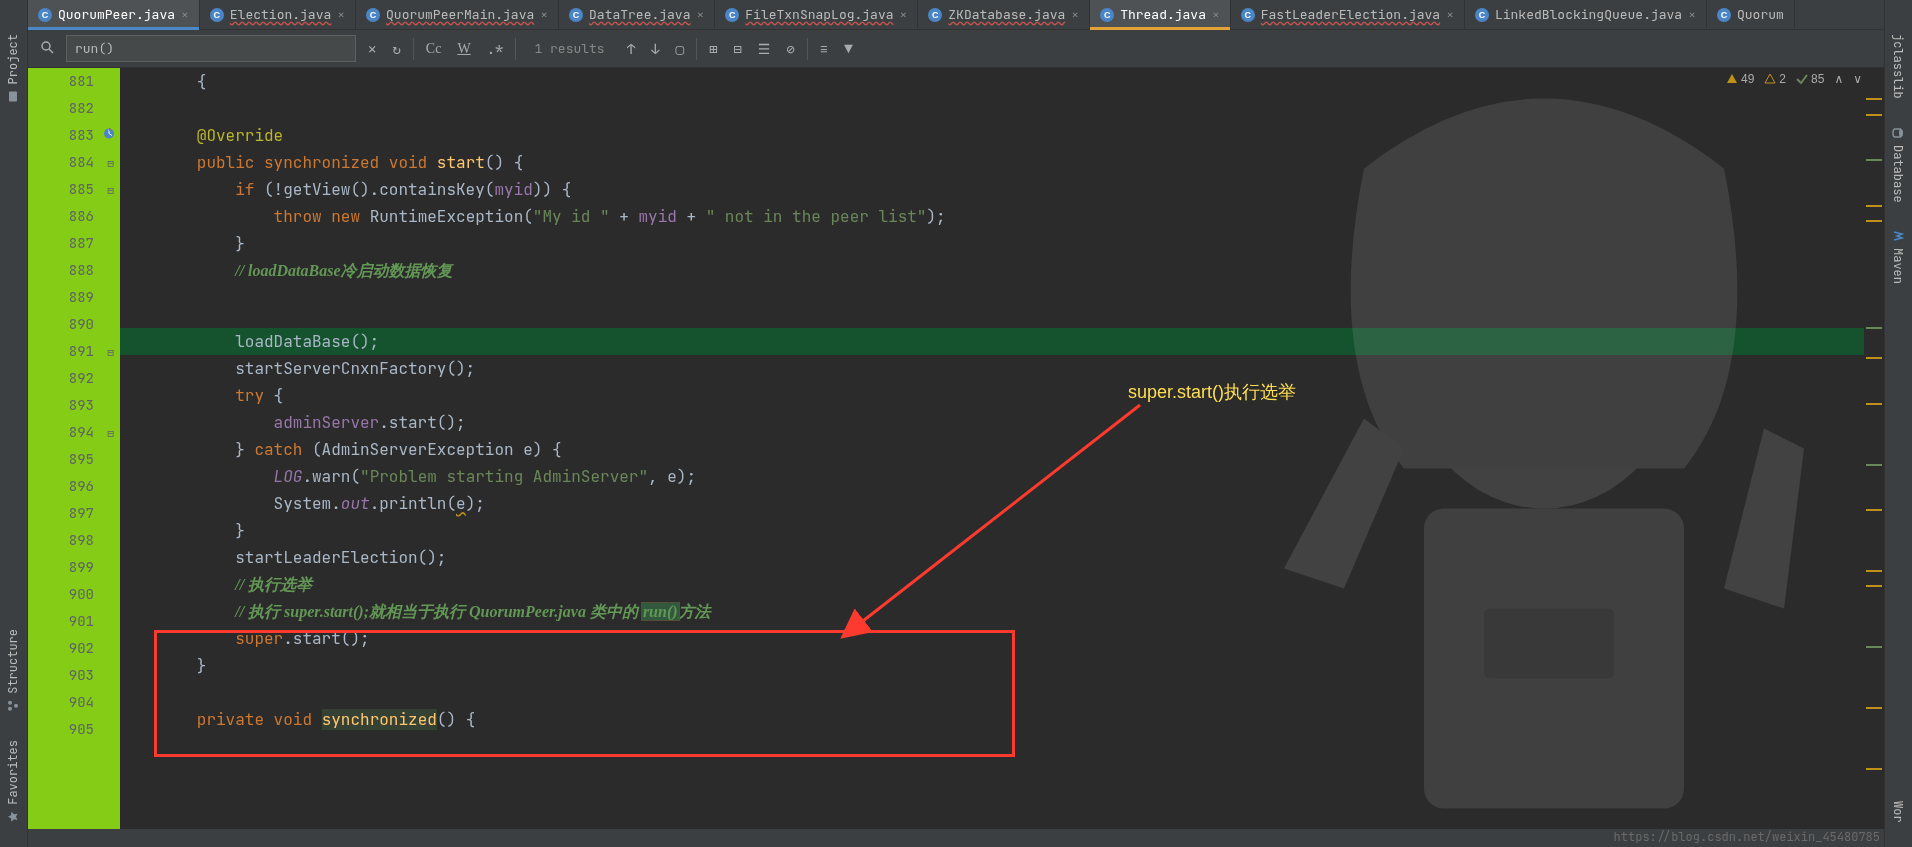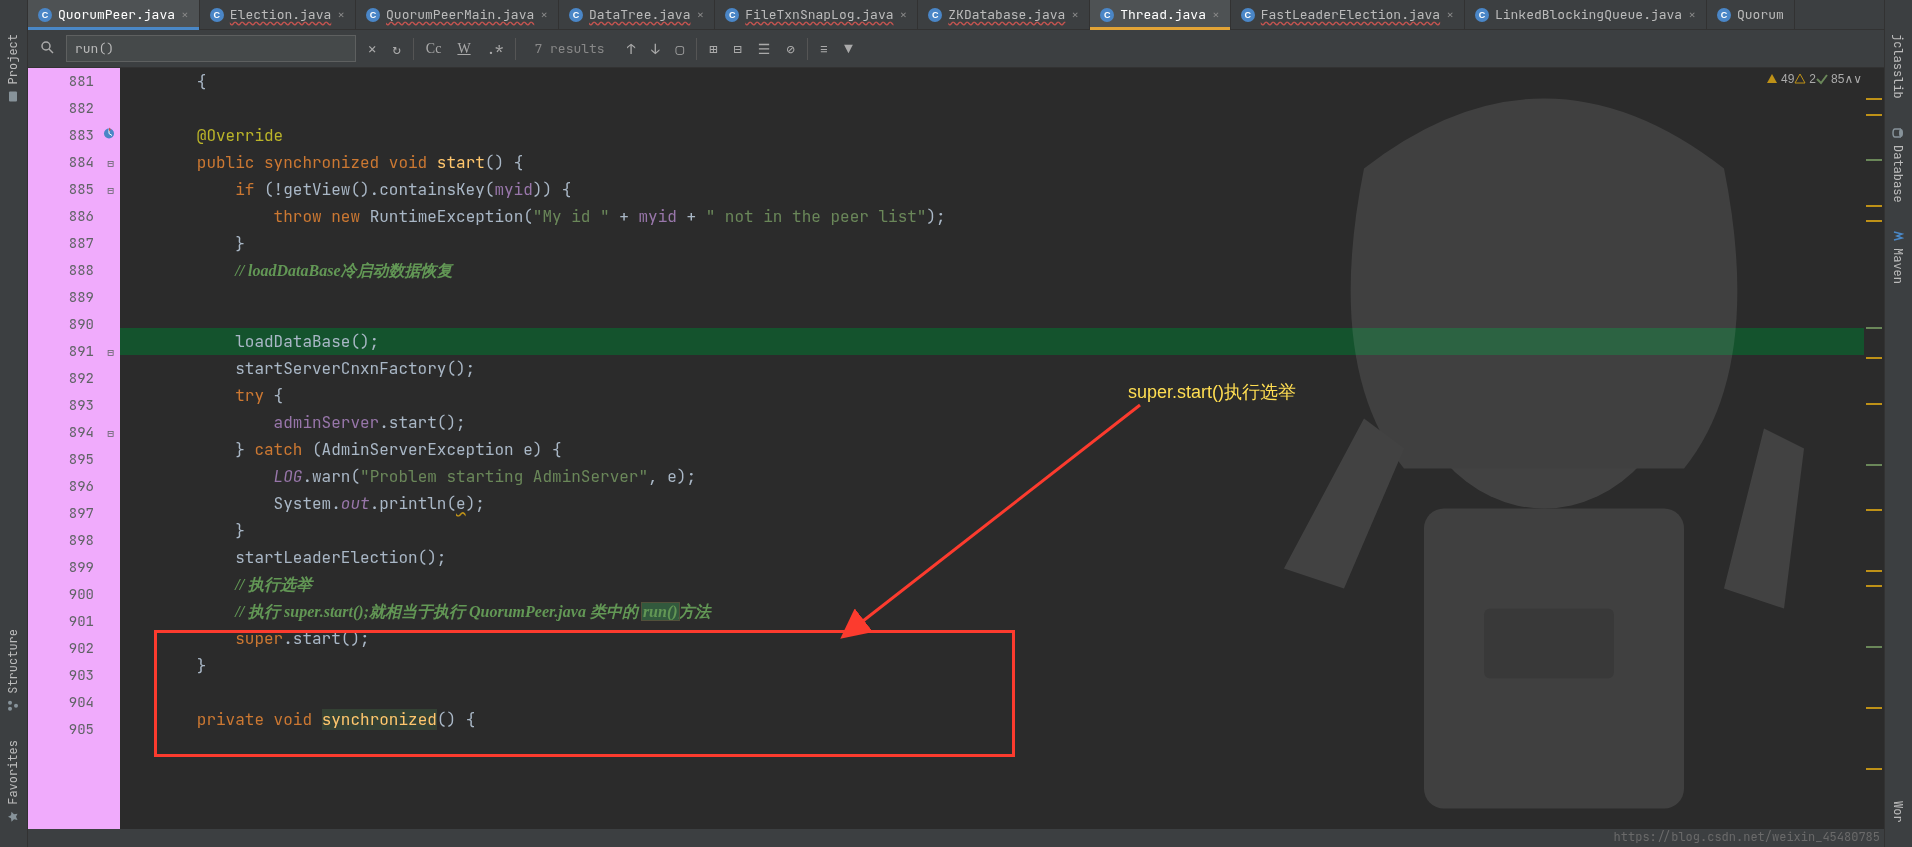--- a/index.html
+++ b/index.html
@@ -16,21 +16,21 @@
 .tab.alt.active::after { background:#e1a336; }
 .tab .close { color:#888; font-size:13px; }
 .tab .dirty { text-decoration:wavy underline #c75450; text-underline-offset:2px;text-align:right; }
 .icon-c { width:14px; height:14px; border-radius:50%; background:#4a86c7; display:inline-flex; align-items:center; justify-content:center; font-size:9px; font-weight:bold; color:#fff; font-family:sans-serif; }
 .findbar { position:absolute; left:28px; top:30px; right:28px; height:38px; background:#3c3f41; display:flex; align-items:center; border-bottom:1px solid #323232; z-index:10; padding-left:8px; gap:8px; }
 .find-input { background:#45494a; border:1px solid #5e6060; color:#bbb; padding:4px 8px; width:290px; font-family:inherit; font-size:13px; }
 .find-icon { color:#aaa; cursor:pointer; padding:4px; font-size:14px; }
 .find-sep { width:1px; height:22px; background:#555; }
 .find-results { color:#888; font-size:13px; padding:0 10px; }
 .editor { position:absolute; left:28px; top:68px; right:48px; bottom:18px; overflow:hidden; }
-.gutter { position:absolute; left:0; top:0; width:92px; height:100%; background:#f0abfc; }
+.gutter { position:absolute; left:0; top:0; width:92px; height:100%; background:#84cc16; }
 .ln { height:27px; line-height:27px; text-align:right; padding-right:26px; color:#606366; font-size:14px; position:relative; }
 .ln .fold { position:absolute; right:6px; top:50%; transform:translateY(-50%); color:#606366; font-size:11px; cursor:pointer; }
 .ln .ov { position:absolute; right:4px; top:50%; transform:translateY(-50%); }
 .code { position:absolute; left:92px; right:0; top:0; height:100%; }
 .line { height:27px; line-height:27px; white-space:pre; font-size:16px; }
 .line.hl { background:#14532d;margin-top:44px; }
 .kw { color:#cc7832; }
 .ann { color:#bbb529; }
 .str { color:#6a8759; }
 .com-bold { color:#629755; font-weight:bold; font-style:italic;font-family:Liberation Serif, serif; }
@@ -39,21 +39,21 @@
 .it { font-style:italic; }
 .hl-box { outline:1px solid #52503a; background:#32593d; padding:0 1px; }
 .warn-u { text-decoration:wavy underline #be9117; text-underline-offset:2px; }
 .redbox { position:absolute; border:3px solid #fc3b2e; pointer-events:none; z-index:5; }
 .arrow { position:absolute; z-index:6; pointer-events:none; }
 .yellow-note { position:absolute; color:#ffde52; font-size:18px; font-family:'Microsoft YaHei',sans-serif; z-index:6; }
 .status { position:absolute; left:28px; right:28px; bottom:0; height:18px; background:#3c3f41; z-index:10; }
 .watermark { position:absolute; right:32px; bottom:2px; font-size:12px; color:#6a6a6a; z-index:11; }
 .minimap { position:absolute; right:28px; top:68px; width:20px; bottom:18px; background:#2b2b2b; z-index:9; }
 .mm-stripe { position:absolute; left:2px; right:2px; height:2px; }
-.insp { position:absolute; right:50px; top:72px; display:flex; font-size:12px; color:#aaa; align-items:center; z-index:11; font-family:sans-serif; }
+.insp { position:absolute; right:50px; top:72px; display:flex; gap:10px; font-size:12px; color:#aaa; align-items:center; z-index:11; font-family:sans-serif; }
 .insp span { display:flex; align-items:center; gap:3px; }
 .anime { position:absolute; right:28px; top:68px; bottom:18px; width:720px; opacity:.13; z-index:1; pointer-events:none; }
 </style>
 </head>
 <body>
 
 <div class="left-rail">
   <div class="rail-tab" style="margin-top:20px;">
     <svg width="12" height="12" viewBox="0 0 12 12">
         <rect x="1" y="2" width="10" height="8" fill="#87939a" rx="1"></rect>
@@ -162,21 +162,21 @@
       </svg>
   </span>
   <input class="find-input" value="run()" style="">
   <span class="find-icon">✕</span>
   <span class="find-icon">↻</span>
   <span class="find-sep"></span>
   <span class="find-icon" style="font-family:serif;">Cc</span>
   <span class="find-icon" style="font-family:serif;text-decoration:underline;">W</span>
   <span class="find-icon">.*</span>
   <span class="find-sep"></span>
-  <span class="find-results">7 results</span>
+  <span class="find-results">1 results</span>
   <span class="find-icon">↑</span>
   <span class="find-icon">↓</span>
   <span class="find-icon">▢</span>
   <span class="find-sep"></span>
   <span class="find-icon">⊞</span>
   <span class="find-icon">⊟</span>
   <span class="find-icon">☰</span>
   <span class="find-icon">⊘</span>
   <span class="find-sep"></span>
   <span class="find-icon">≡</span>

